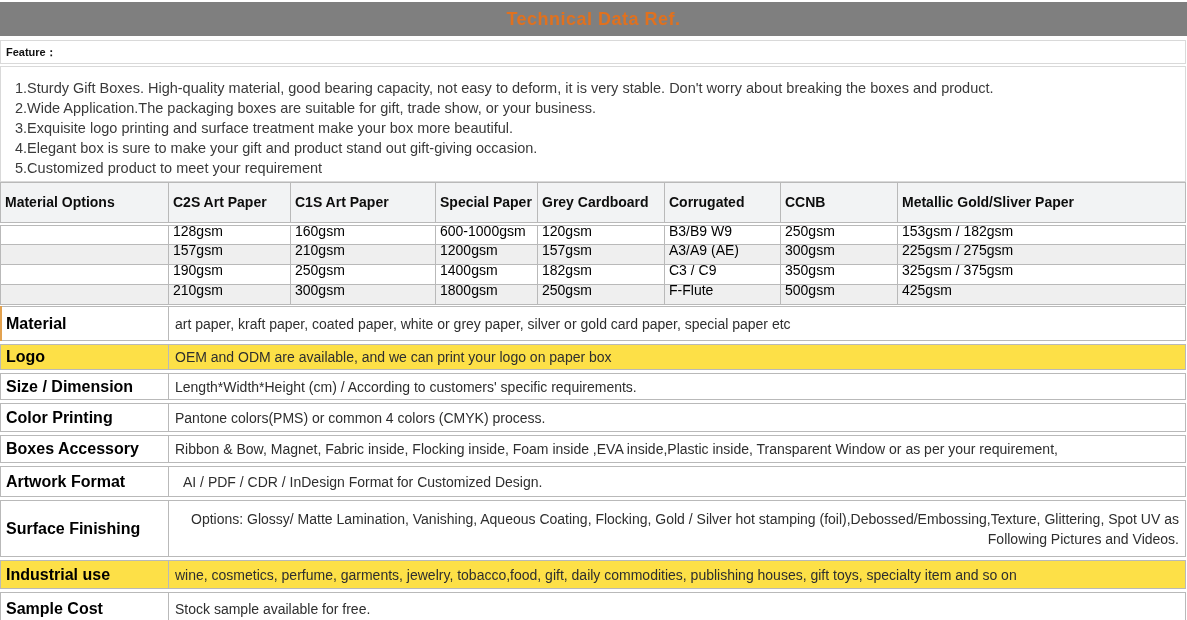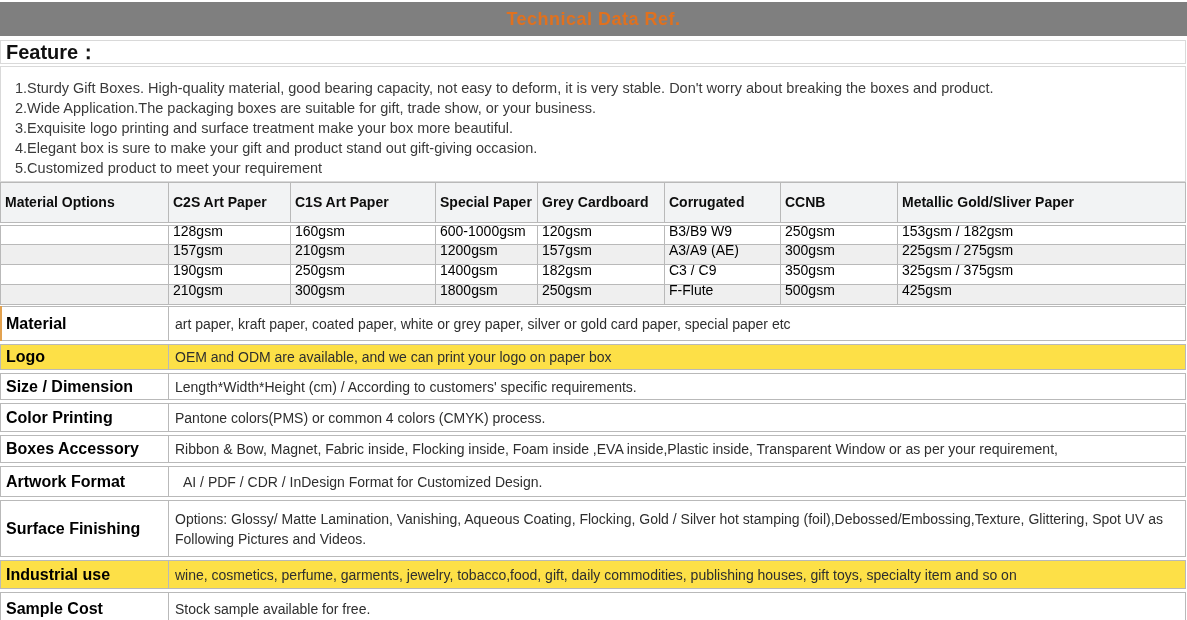--- a/index.html
+++ b/index.html
@@ -34,21 +34,21 @@
 
   .block{width:1186px;}
 
   
   .feature-heading{
     margin-top:4px;
     border:1px solid var(--border-soft);
     height:24px;
     display:flex;align-items:center;
     padding-left:5px;
-    font-size:20px;font-weight:bold;color:#111;
+    font-size:11px;font-weight:bold;color:#111;
   }
 
   
   .feature-list{
     margin-top:2px;
     border:1px solid var(--border-soft);
     padding:11px 0 4px 14px;
     height:116px;
   }
   .feature-list .feature-item{
@@ -104,20 +104,21 @@
     font-weight:bold;color:var(--label-text);
     font-size:16px;
     display:flex;align-items:center;
     padding-left:5px;
   }
   .kv .kv-value{
     font-size:14px;color:#2e2e2e;
     display:flex;align-items:center;
     padding:2px 6px;
     line-height:20px;
+    text-align:right;
   }
   .kv.accent-left::before{
     content:"";
     position:absolute;left:-1px;top:-1px;bottom:-1px;
     width:2px;background:#e2a14f;
   }
   .kv.tinted{background:#fde047;}
   
   .kv:nth-child(1){min-height:35px;}
   .kv:nth-child(2){min-height:21px;}

